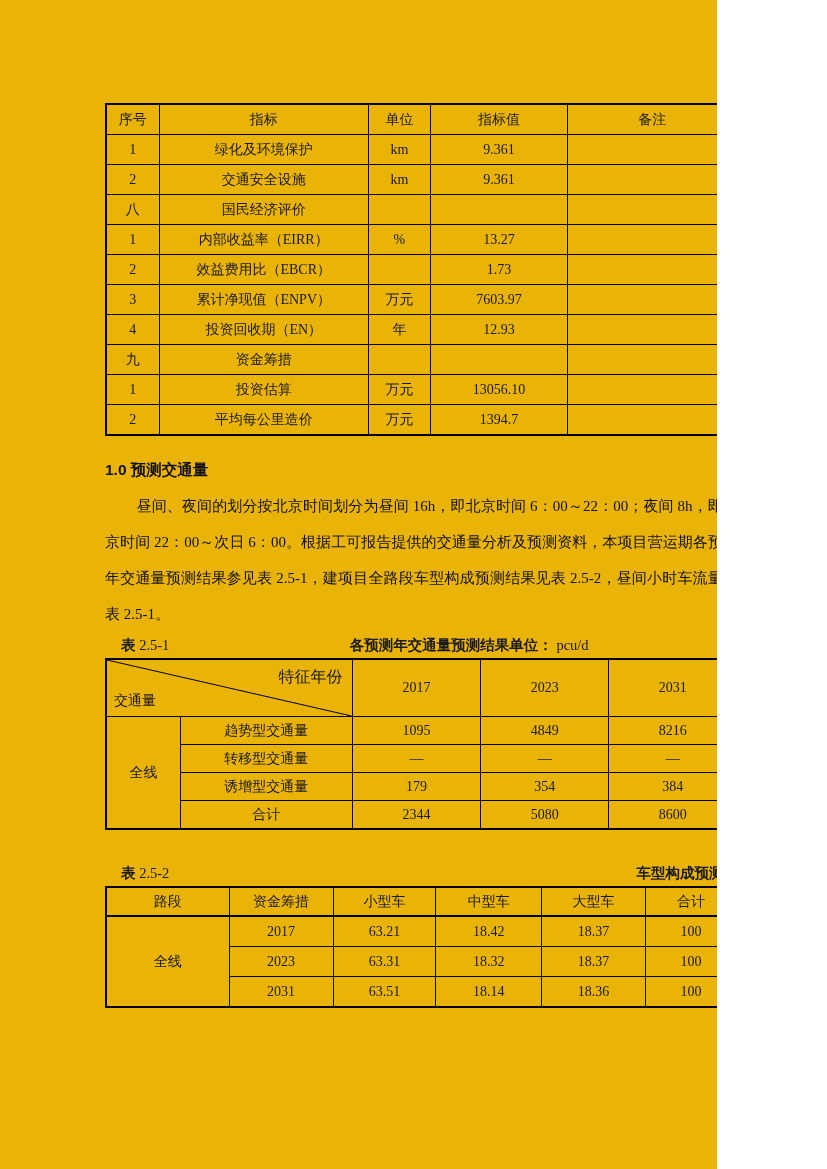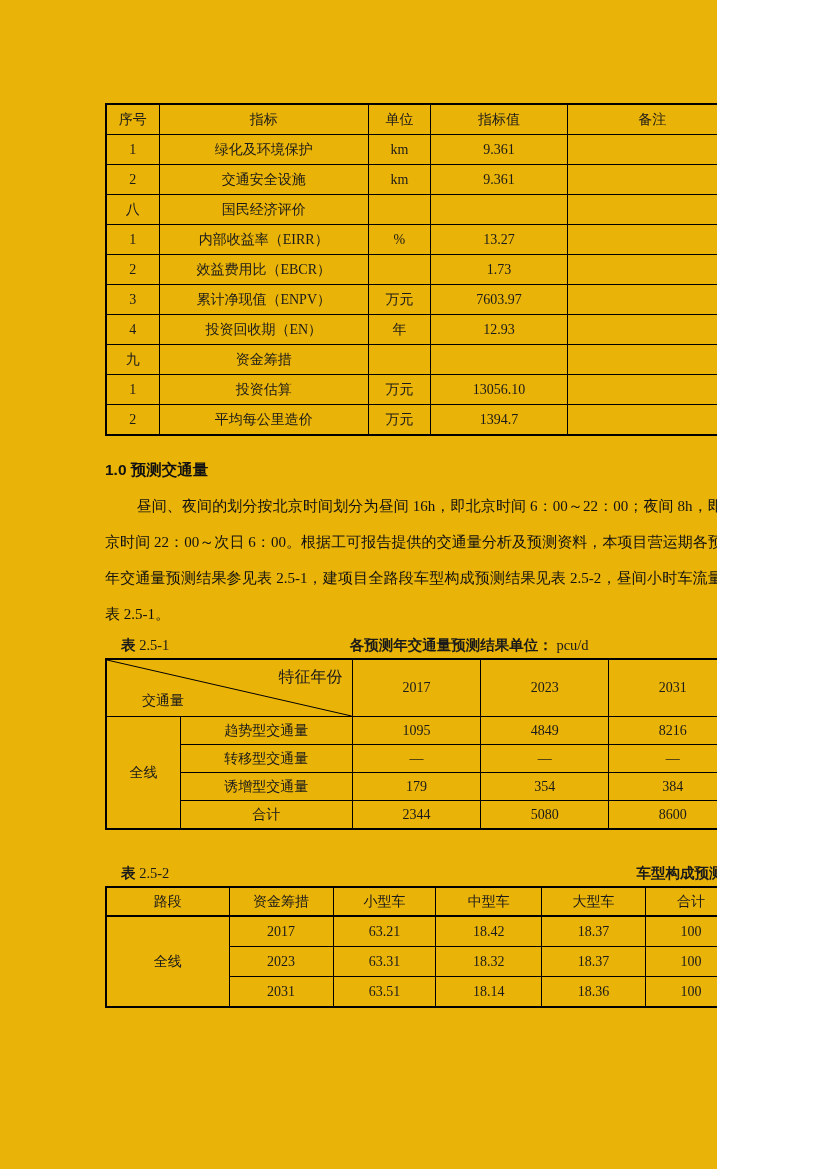--- a/index.html
+++ b/index.html
@@ -89,21 +89,20 @@
   .diag-top {
     position: absolute;
     top: 7px; right: 9px;
     font-size: 16px;
     margin-left: 24px;
   }
   .diag-bottom {
     position: absolute;
     bottom: 7px; left: 7px;
     font-size: 14px;
-    margin-left: 28px;
   }
 
   
   .tbl-t2 tr.t2-head td { height: 27px; border-bottom-width: 2px; margin-left: 48px; }
   .tbl-t2 tr.t2-body td { height: 29px; }
   .caption-2 { margin-top: 34px; }
 
   .page-num {
     position: absolute;
     left: 105px;

